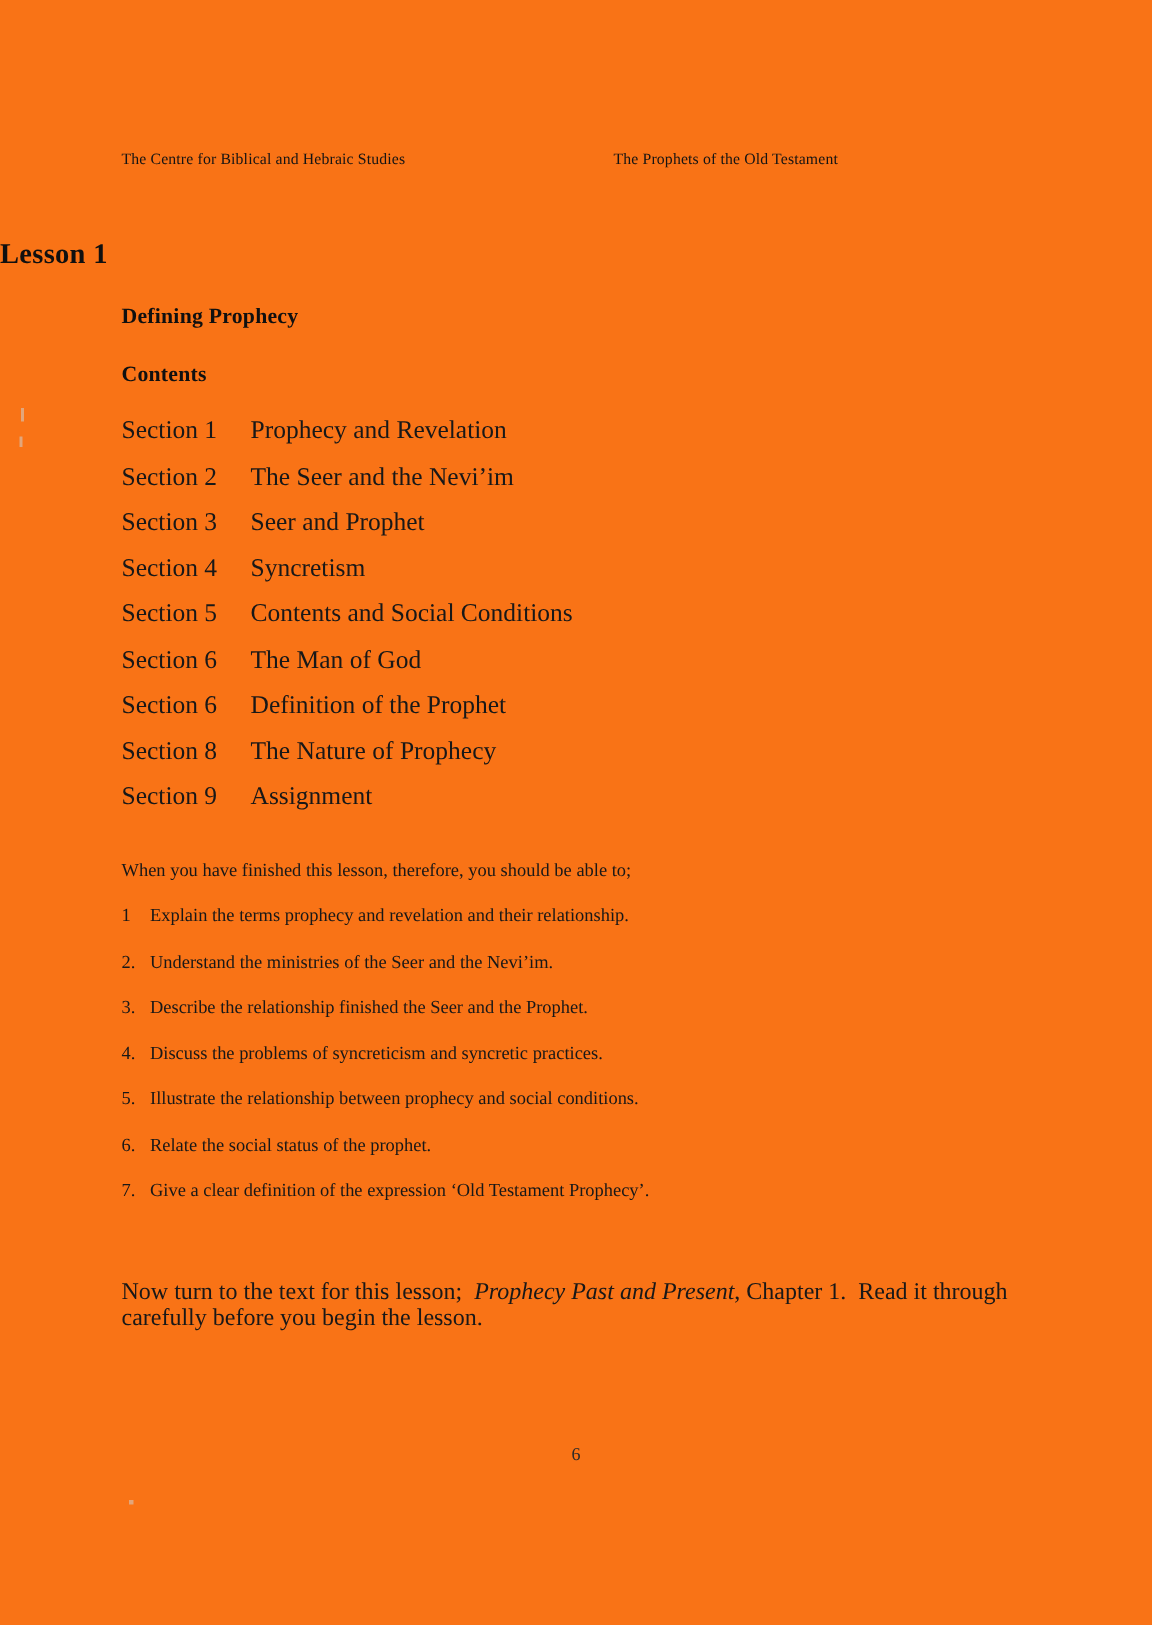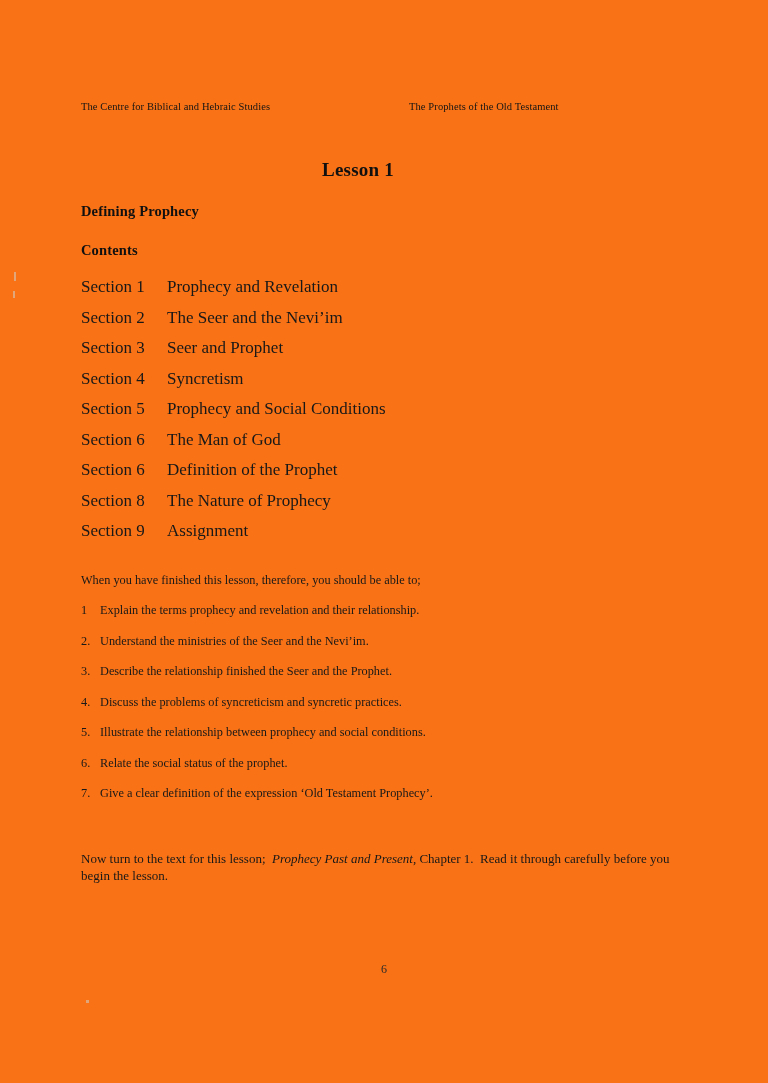--- a/index.html
+++ b/index.html
@@ -46,26 +46,25 @@
   }
   .runhead .left  { position: absolute; left: 0; top: 0; }
   .runhead .right { position: absolute; left: 328px; top: 0; }
 
   
   .lesson-title {
     position: absolute;
     top: 159px;
     left: 0;
     width: 684px;
-    text-align: center;
+    text-align: left;
     font-size: 19px;
     font-weight: bold;
     letter-spacing: .2px;
     color: #101010;
-    margin-left: 16px;
   }
 
   
   .heading {
     position: absolute;
     left: 81px;
     font-weight: bold;
     color: #101010;
     letter-spacing: .15px;
   }
@@ -114,21 +113,21 @@
   }
   .objective-row .num  { position: absolute; left: 0;  top: 0; white-space: nowrap; }
   .objective-row .text { position: absolute; left: 19px; top: 0; white-space: nowrap; }
 
   
   .closing {
     position: absolute;
     top: 837px;
     left: 81px;
     width: 595px;
-    font-size: 13px;
+    font-size: 16px;
     line-height: 17px;
     color: #181818;
     text-align: left;
   }
   .closing .ital { font-style: italic; }
 
   
   .folio {
     position: absolute;
     top: 962px;
@@ -170,21 +169,21 @@
     <div class="contents-row">
       <span class="sec-label">Section 3</span>
       <span class="sec-title">Seer and Prophet</span>
     </div>
     <div class="contents-row">
       <span class="sec-label">Section 4</span>
       <span class="sec-title">Syncretism</span>
     </div>
     <div class="contents-row">
       <span class="sec-label">Section 5</span>
-      <span class="sec-title">Prophecy and Social Conditions</span>
+      <span class="sec-title">Contents and Social Conditions</span>
     </div>
     <div class="contents-row">
       <span class="sec-label">Section 6</span>
       <span class="sec-title">The Man of God</span>
     </div>
     <div class="contents-row">
       <span class="sec-label">Section 6</span>
       <span class="sec-title">Definition of the Prophet</span>
     </div>
     <div class="contents-row">

